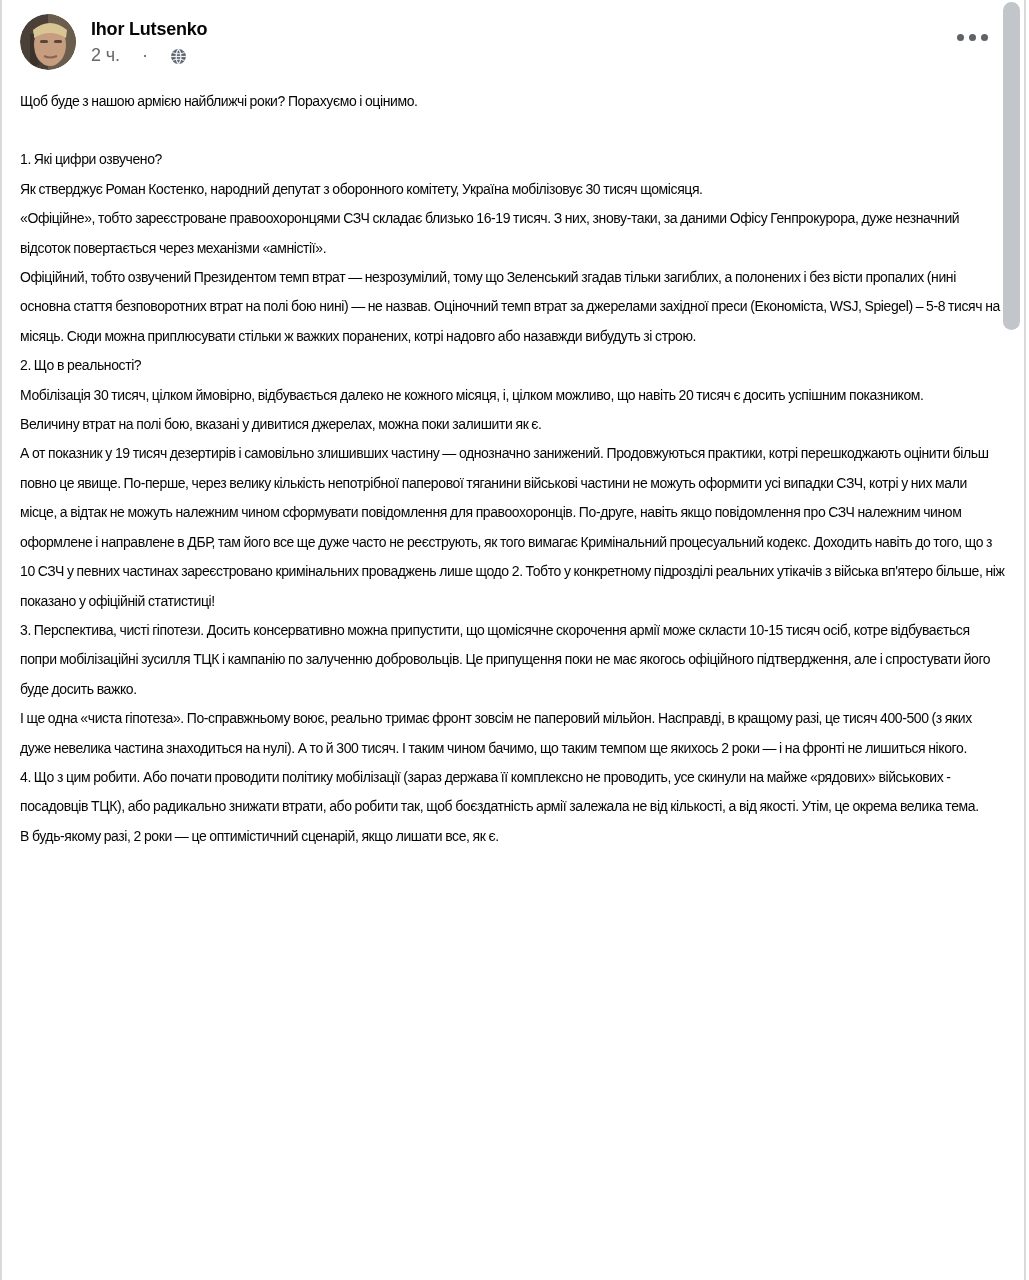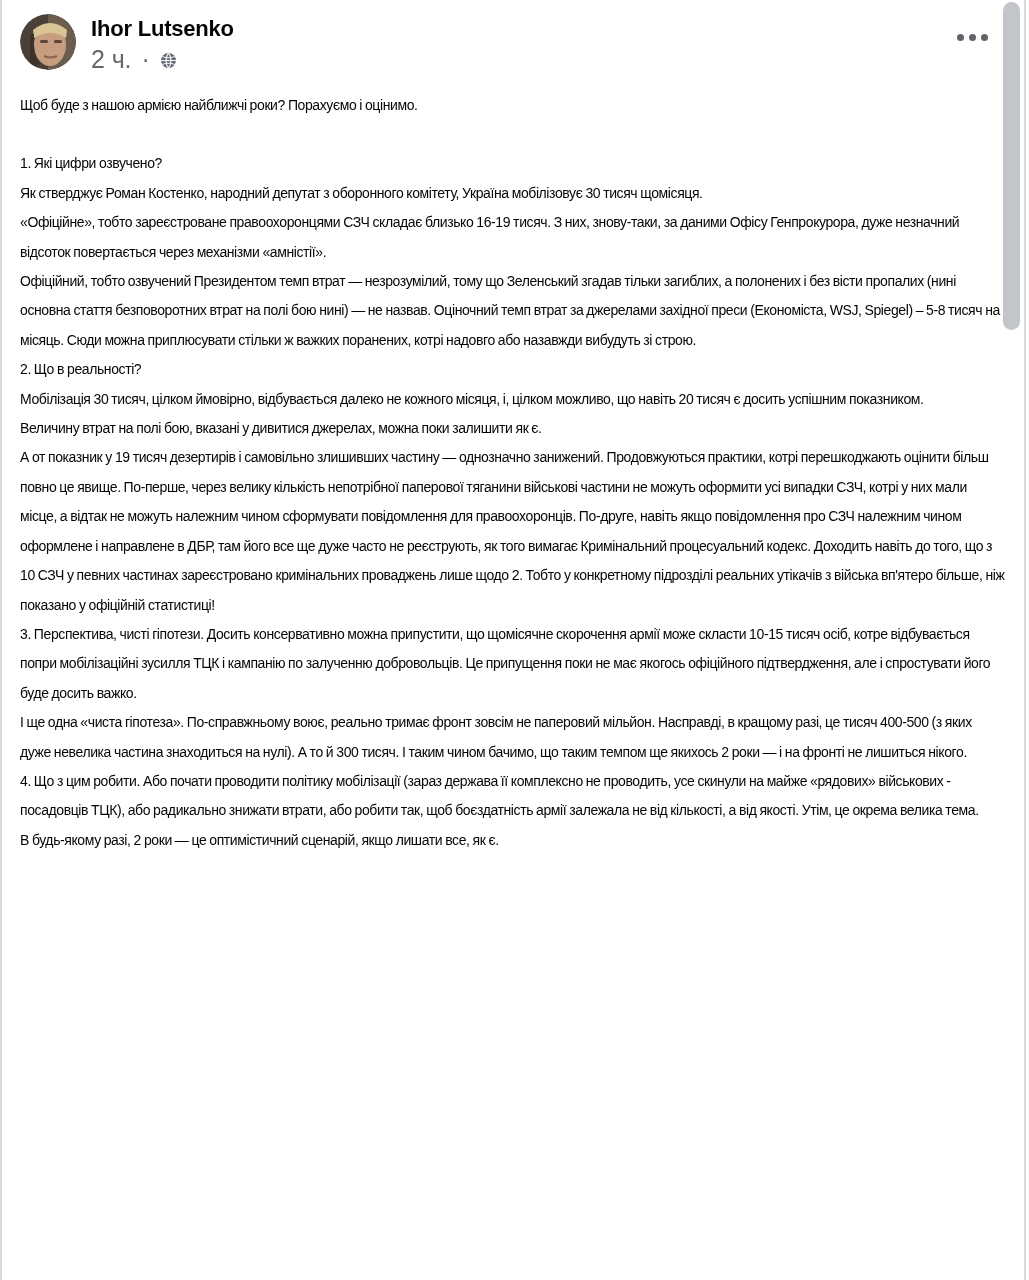--- a/index.html
+++ b/index.html
@@ -36,33 +36,33 @@
   }
   .avatar {
     width: 56px; height: 56px;
     border-radius: 50%;
     overflow: hidden;
     flex: 0 0 56px;
     cursor: pointer;
   }
   .header-texts { margin-left: 15px; padding-top: 2px; }
   .author-name {
-    font-size: 22px;
+    font-size: 18px;
     font-weight: bold;
     color: #050505;
     letter-spacing: -0.2px;
     line-height: 26px;
     cursor: pointer;
   }
   .post-meta {
     display: flex;
     align-items: center;
-    gap: 10px;
+    gap: 22px;
     margin-top: 3px;
-    font-size: 25px;
+    font-size: 18px;
     color: #65676b;
     letter-spacing: -0.1px;
   }
   .meta-sep { color: #65676b; }
   .globe-icon { display: inline-flex; margin-top: 2px; }
   .options-button {
     position: absolute;
     top: 28px; right: 39px;
     display: flex;
     gap: 5px;

